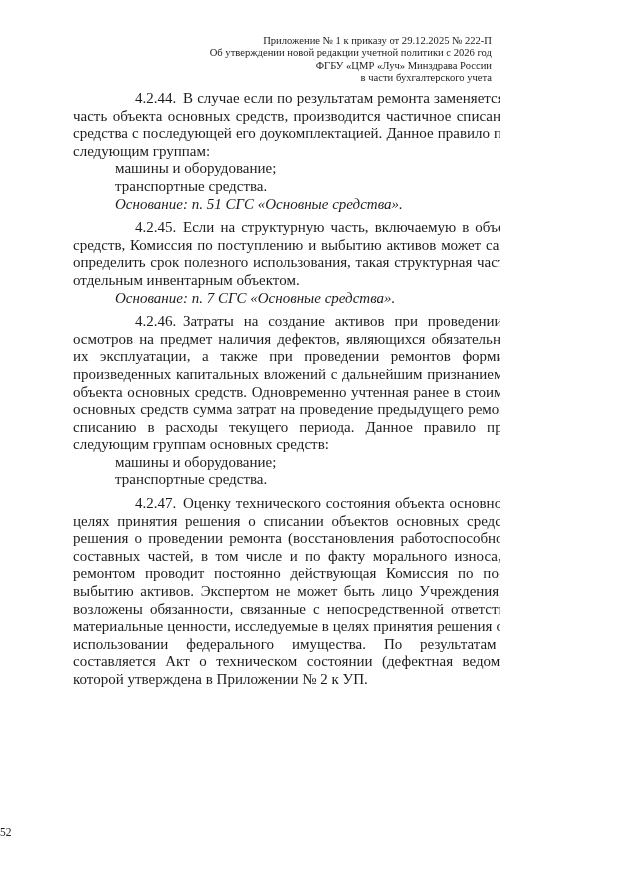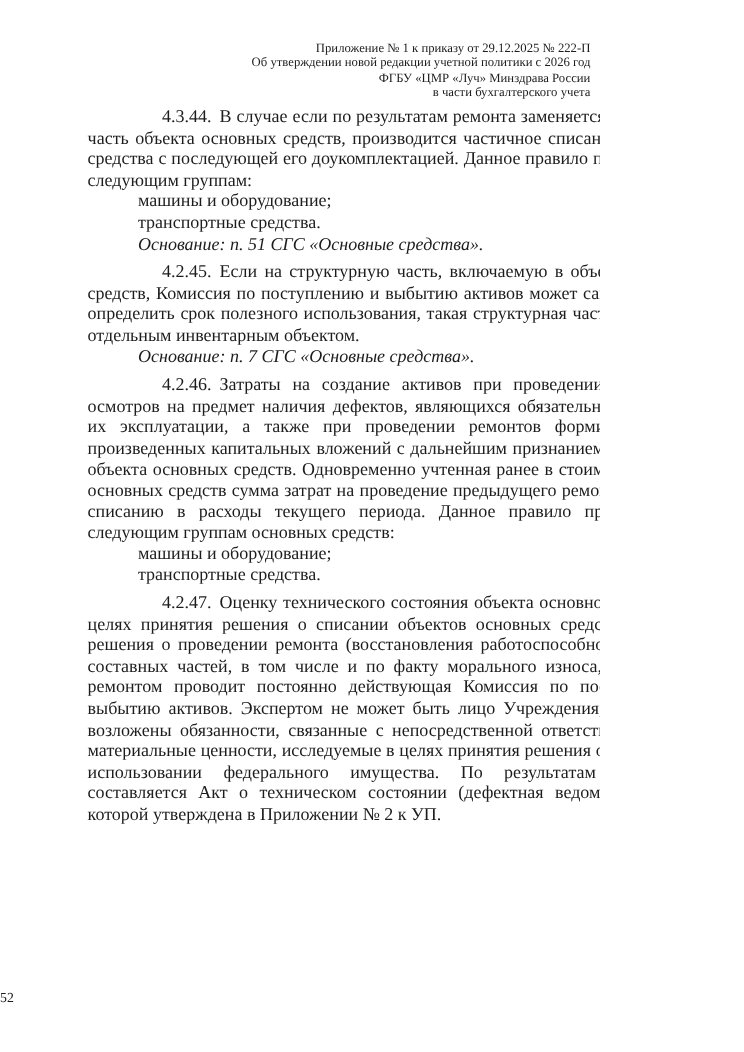--- a/index.html
+++ b/index.html
@@ -53,21 +53,21 @@
   <div class="doc-header">
     <div>Приложение № 1 к приказу от 29.12.2025 № 222-П</div>
     <div>Об утверждении новой редакции учетной политики с 2026 год</div>
     <div>ФГБУ «ЦМР «Луч» Минздрава России</div>
     <div>в части бухгалтерского учета</div>
   </div>
 
   <div class="doc-body">
 
     <div class="group">
-      <p class="clause"><span class="numbox">4.3.44.</span><span>В случае если по результатам ремонта заменяется структурная часть объекта основных средств, производится частичное списание основного средства с последующей его доукомплектацией. Данное правило применяется к следующим группам:</span></p>
+      <p class="clause"><span class="numbox">4.2.44.</span><span>В случае если по результатам ремонта заменяется структурная часть объекта основных средств, производится частичное списание основного средства с последующей его доукомплектацией. Данное правило применяется к следующим группам:</span></p>
       <p class="sub">машины и оборудование;</p>
       <p class="sub">транспортные средства.</p>
       <p class="basis">Основание: п. 51 СГС «Основные средства».</p>
     </div>
 
     <div class="group">
       <p class="clause"><span class="numbox">4.2.45.</span><span>Если на структурную часть, включаемую в объект основных средств, Комиссия по поступлению и выбытию активов может самостоятельно определить срок полезного использования, такая структурная часть признается отдельным инвентарным объектом.</span></p>
       <p class="basis">Основание: п. 7 СГС «Основные средства».</p>
     </div>
 

